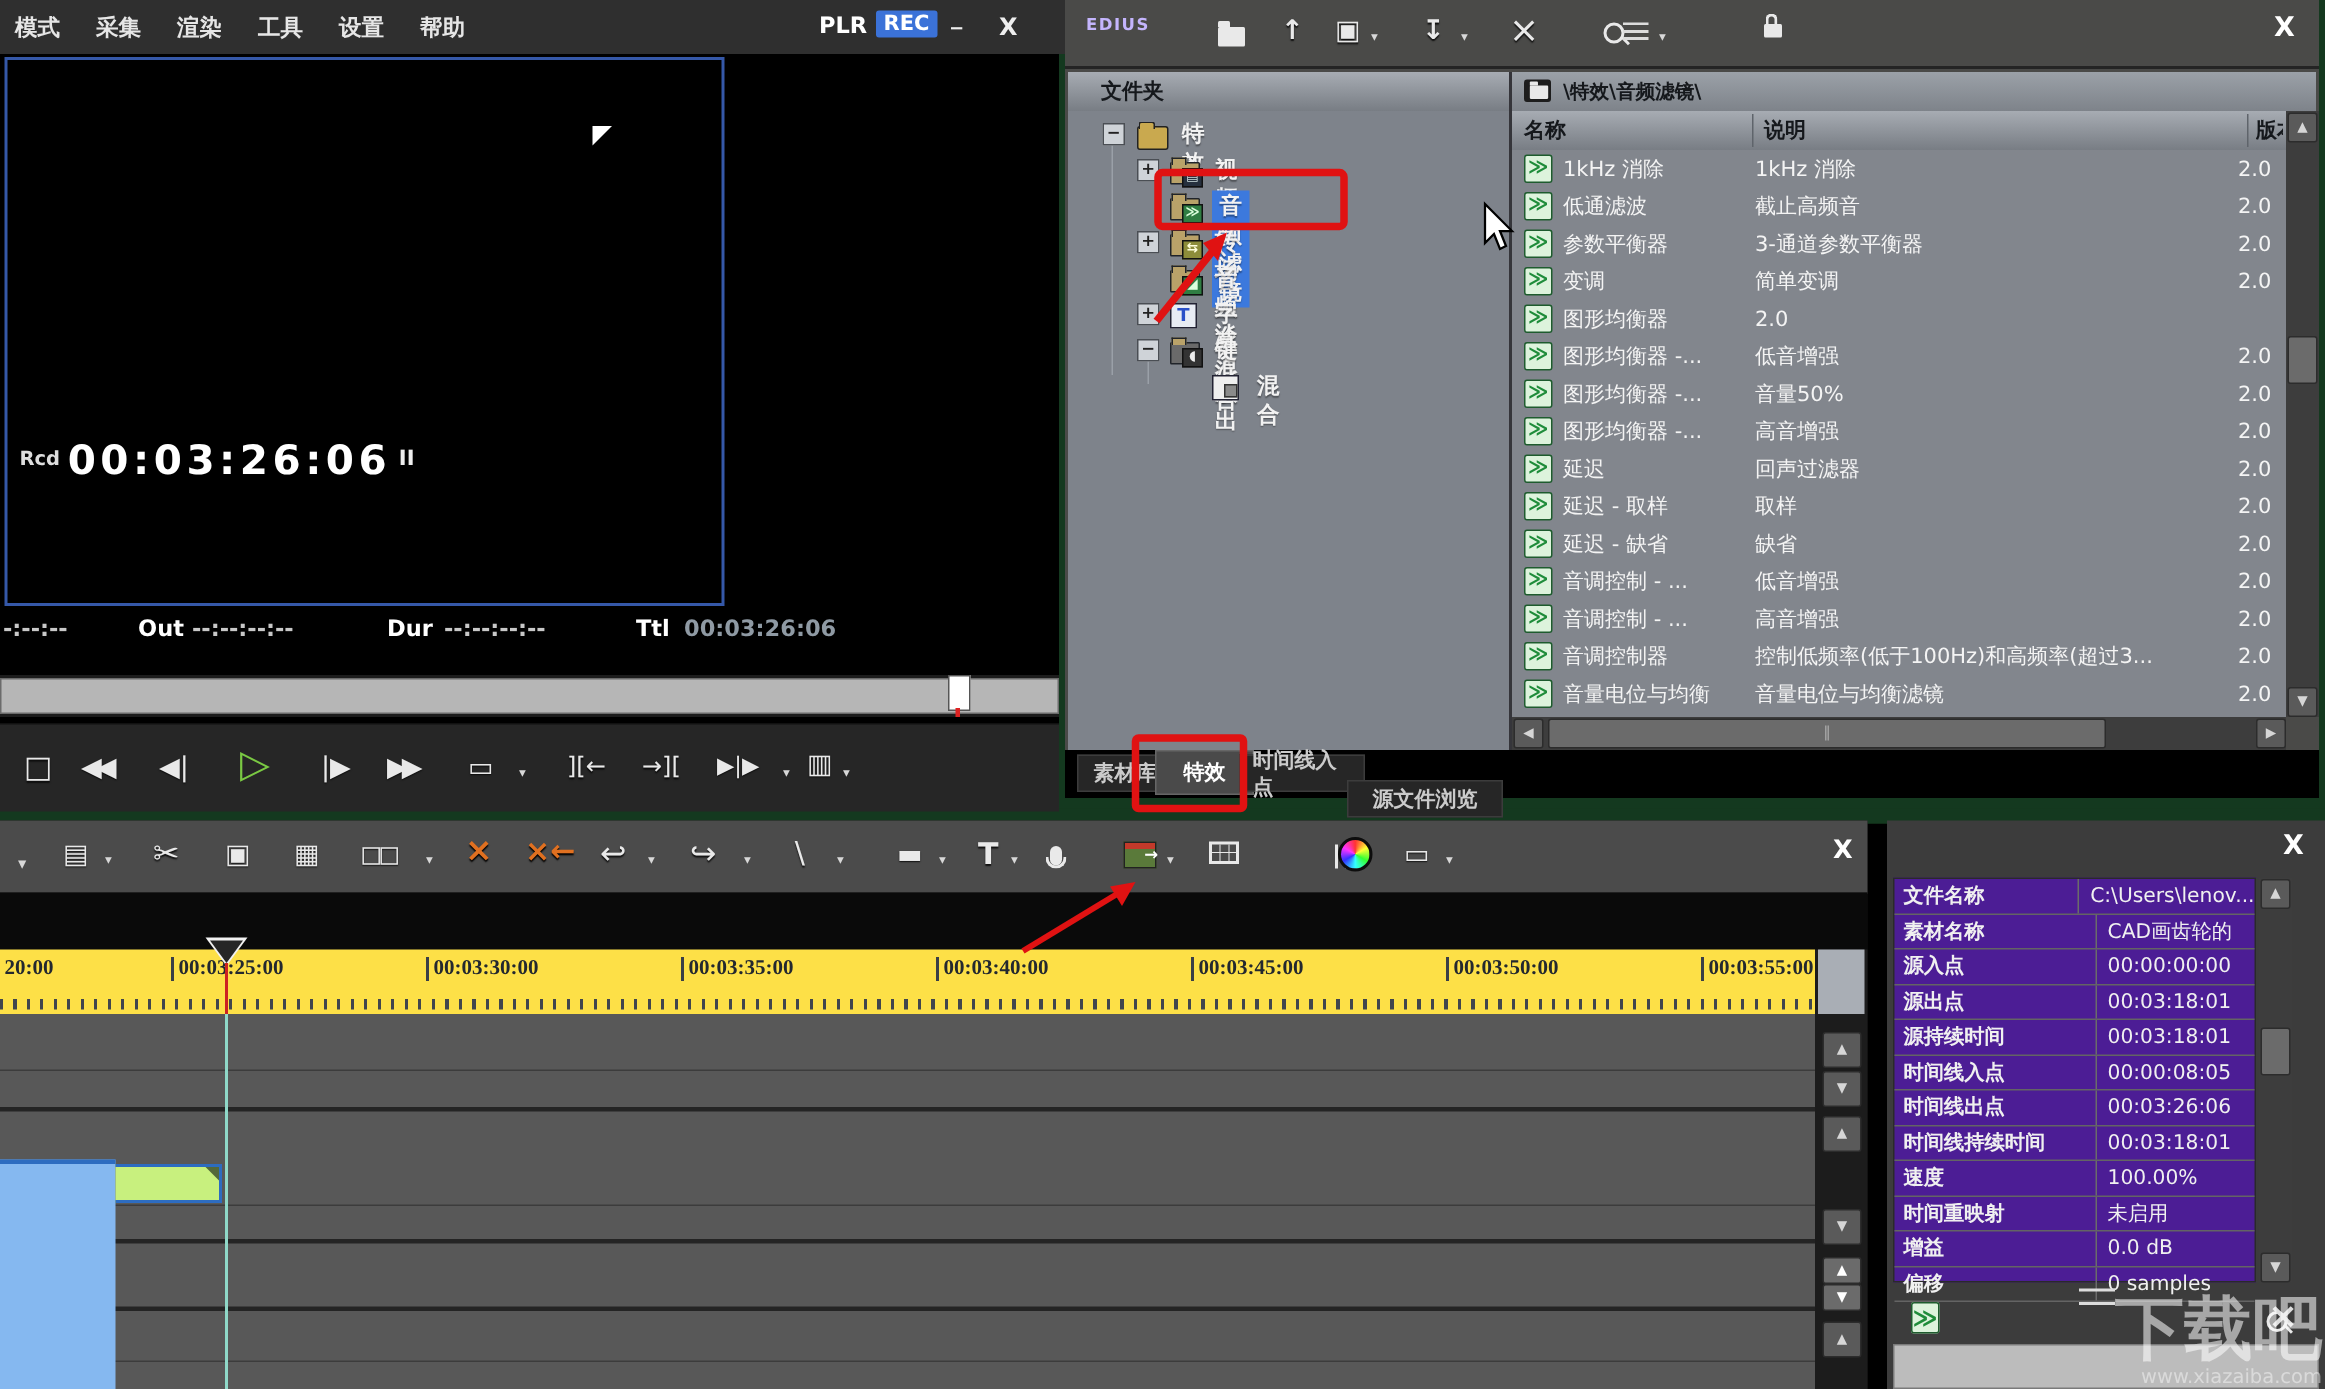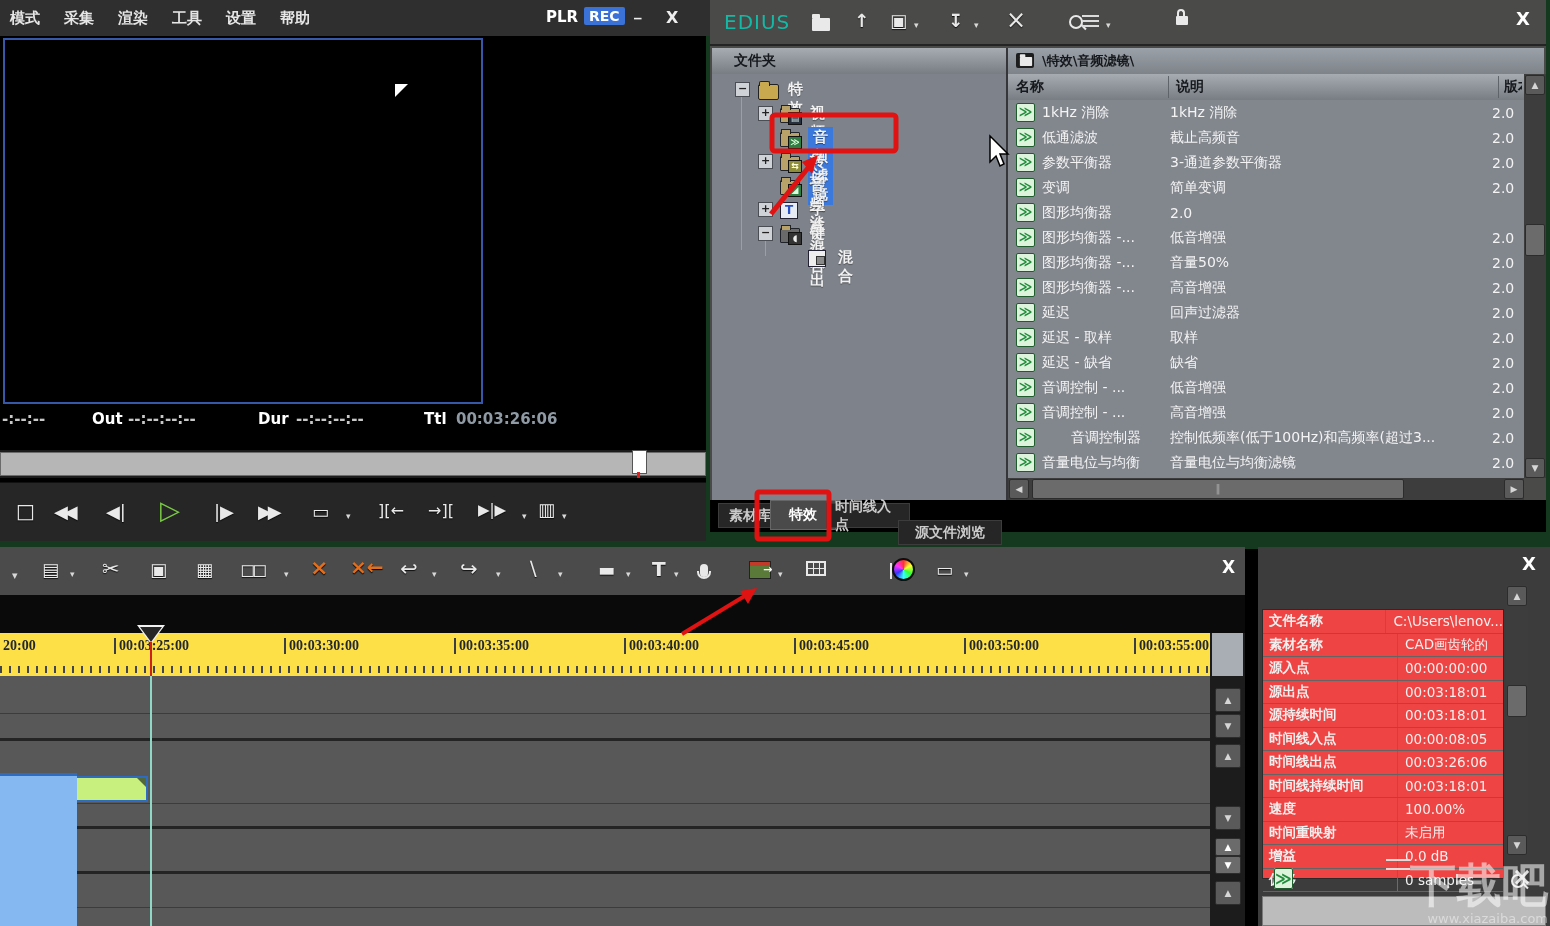--- a/index.html
+++ b/index.html
@@ -106,20 +106,25 @@
       <span class="menu-item">设置</span>
       <span class="menu-item">帮助</span>
     </div>
     <span class="abs" style="left:546px;top:8px;font-weight:bold;font-size:15px;color:#fff;">PLR</span>
     <span class="abs rec-badge" style="left:584px;top:7px;font-size:14px;">REC</span>
     <span class="abs" style="left:634px;top:2px;font-weight:bold;font-size:15px;">_</span>
     <span class="abs" style="left:666px;top:8px;font-weight:bold;font-size:16px;">X</span>
 
     <div class="abs" style="left:3px;top:38px;width:476px;height:362px;background:#000;border:2px solid #3558a8;">
       <div class="abs" style="left:390px;top:44px;width:0;height:0;border-top:13px solid #fff;border-right:13px solid transparent;"></div>
+      <div class="abs" style="left:8px;top:252px;white-space:nowrap;">
+        <span style="font-size:13px;font-weight:bold;color:#ddd;vertical-align:6px;">Rcd</span>
+        <span class="tc-digits">00:03:26:06</span>
+        <span style="font-size:14px;font-weight:bold;color:#eee;vertical-align:6px;">II</span>
+      </div>
     </div>
 
     <div class="abs statusbar" style="left:0;top:410px;width:706px;height:26px;">
       <span class="abs" style="left:2px;color:#c8c8c8;">-:--:--</span>
       <span class="abs" style="left:92px;color:#fff;">Out</span>
       <span class="abs" style="left:128px;color:#c8c8c8;">--:--:--:--</span>
       <span class="abs" style="left:258px;color:#fff;">Dur</span>
       <span class="abs" style="left:296px;color:#c8c8c8;">--:--:--:--</span>
       <span class="abs" style="left:424px;color:#fff;">Ttl</span>
       <span class="abs" style="left:456px;color:#8f9aa4;">00:03:26:06</span>
@@ -144,21 +149,21 @@
       <span class="abs gi" style="left:428px;top:20px;font-size:16px;">→][</span>
       <span class="abs gi" style="left:478px;top:20px;font-size:15px;">▶|▶</span>
       <span class="abs caret" style="left:520px;top:28px;">▾</span>
       <span class="abs gi" style="left:538px;top:18px;">▥</span>
       <span class="abs caret" style="left:560px;top:28px;">▾</span>
     </div>
   </div>
 
   <div class="win" style="left:710px;top:0;width:836px;height:532px;background:#4a4a48;">
     <div class="titlebar abs" style="left:0;top:0;width:836px;height:44px;">
-      <span class="abs" style="left:14px;top:10px;font-weight:normal;font-size:20px;letter-spacing:1px;color:#14b8a6;">EDIUS</span>
+      <span class="abs" style="left:14px;top:10px;font-weight:bold;font-size:11px;letter-spacing:1px;color:#c4b5fd;">EDIUS</span>
       <span class="abs i-folder" style="left:102px;top:15px;"></span>
       <span class="abs gi" style="left:144px;top:12px;font-weight:bold;">↑</span>
       <span class="abs gi" style="left:180px;top:12px;">▣</span>
       <span class="abs caret" style="left:202px;top:20px;">▾</span>
       <span class="abs gi" style="left:238px;top:12px;font-weight:bold;">↧</span>
       <span class="abs caret" style="left:262px;top:20px;">▾</span>
       <span class="abs gi" style="left:296px;top:8px;font-size:24px;">×</span>
       <span class="abs i-mag" style="left:336px;top:13px;"></span>
       <span class="abs i-list" style="left:372px;top:15px;"></span>
       <span class="abs caret" style="left:394px;top:20px;">▾</span>
@@ -303,21 +308,21 @@
           <span>2.0</span>
         </div>
       <div class="erow">
           <span class="eicon">≫</span>
           <span style="width:128px;">音调控制 - ...</span>
           <span style="width:322px;overflow:hidden;white-space:nowrap;">高音增强</span>
           <span>2.0</span>
         </div>
       <div class="erow">
           <span class="eicon">≫</span>
-          <span style="width:128px;text-align:center;">音调控制器</span>
+          <span style="width:128px;">音调控制器</span>
           <span style="width:322px;overflow:hidden;white-space:nowrap;">控制低频率(低于100Hz)和高频率(超过3...</span>
           <span>2.0</span>
         </div>
       <div class="erow">
           <span class="eicon">≫</span>
           <span style="width:128px;">音量电位与均衡</span>
           <span style="width:322px;overflow:hidden;white-space:nowrap;">音量电位与均衡滤镜</span>
           <span>2.0</span>
         </div>
     </div>
@@ -422,21 +427,21 @@
       <div class="scroll-btn abs" style="left:5px;top:111px;width:24px;height:22px;line-height:22px;">▲</div>
       <div class="scroll-btn abs" style="left:5px;top:173px;width:24px;height:22px;line-height:22px;">▼</div>
       <div class="scroll-btn abs" style="left:5px;top:205px;width:24px;height:16px;line-height:16px;background:#6b6b6b;color:#fff;">▲</div>
       <div class="scroll-btn abs" style="left:5px;top:223px;width:24px;height:16px;line-height:16px;background:#6b6b6b;color:#fff;">▼</div>
       <div class="scroll-btn abs" style="left:5px;top:248px;width:24px;height:22px;line-height:22px;">▲</div>
     </div>
   </div>
 
   <div class="win" style="left:1258px;top:547px;width:292px;height:379px;background:#3c3c3c;">
     <span class="abs" style="left:264px;top:6px;font-weight:bold;font-size:18px;color:#fff;">X</span>
-    <div class="abs" style="left:4px;top:38px;width:242px;height:270px;background:#ef4444;border:1px solid #2a2a2a;box-sizing:border-box;margin-top:24px;">
+    <div class="abs" style="left:4px;top:38px;width:242px;height:270px;background:#4c1d95;border:1px solid #2a2a2a;box-sizing:border-box;">
       <div class="prow">
           <span class="plabel">文件名称</span>
           <span class="pval">C:\Users\lenov...</span>
         </div>
       <div class="prow">
           <span class="plabel">素材名称</span>
           <span class="pval">CAD画齿轮的</span>
         </div>
       <div class="prow">
           <span class="plabel">源入点</span>

